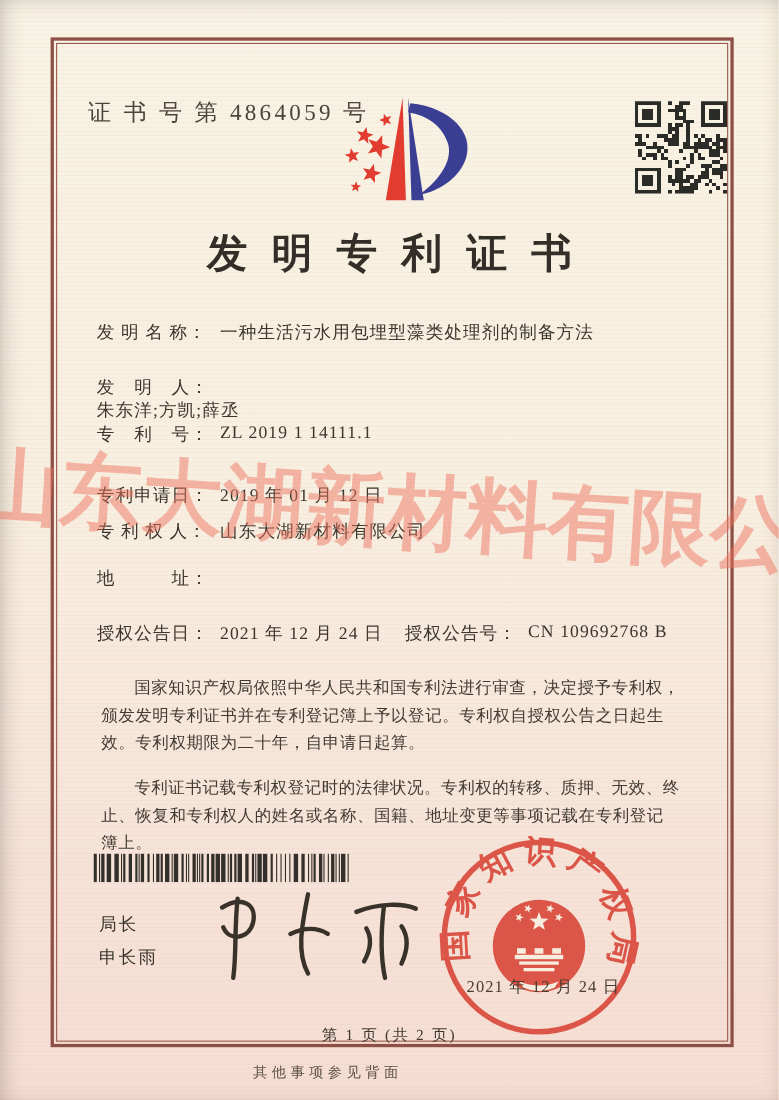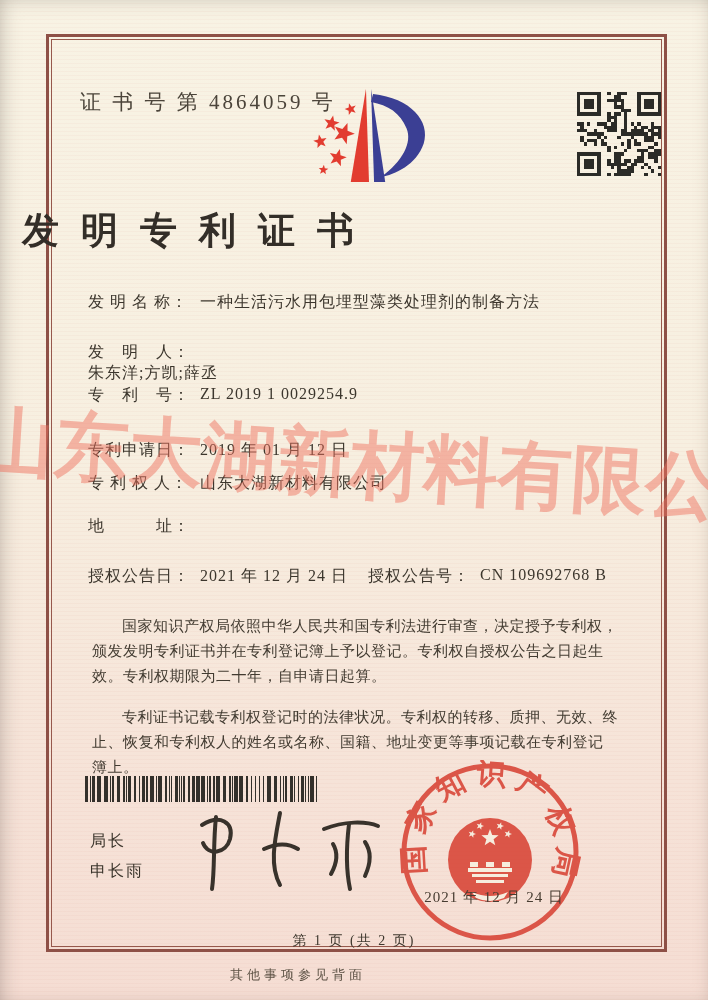--- a/index.html
+++ b/index.html
@@ -30,21 +30,21 @@
     border: 1px solid #96584c;
   }
   .cert-no {
     position: absolute; left: 80px; top: 88px;
     font-size: 21px; letter-spacing: 3px; color: #4b443a;
   }
   .logo { position: absolute; left: 293px; top: 80px; width: 152px; height: 118px; }
   .qr { position: absolute; left: 577px; top: 92px; width: 84px; height: 84px; }
   .title {
     position: absolute; left: 0; top: 206px; width: 708px;
-    text-align: left; font-size: 37px; font-weight: 600;
+    text-align: center; font-size: 37px; font-weight: 600;
     letter-spacing: 22px; text-indent: 22px; color: #332e28;
   }
   .fields { position: absolute; left: 88px; top: 292px; width: 540px; font-size: 16px; }
   .row { position: absolute; display: flex; width: 540px; }
   .row .lab { flex: none; width: 112px; letter-spacing: 1px; color: #3c362d; }
   .row .val { flex: 1; letter-spacing: 1px; color: #3c362d; }
   .r-name   { top: 0px; }
   .r-inv    { top: 50px; flex-direction: column; }
   .r-patno  { top: 93px; }
   .r-appdate{ top: 148px; }
@@ -315,21 +315,21 @@
     <div class="row r-name">
       <span class="lab">发 明 名 称：</span>
       <span class="val">一种生活污水用包埋型藻类处理剂的制备方法</span>
     </div>
     <div class="row r-inv">
       <span class="lab">发　明　人：</span>
       <span class="val">朱东洋;方凯;薛丞</span>
     </div>
     <div class="row r-patno">
       <span class="lab">专　利　号：</span>
-      <span class="val">ZL 2019 1 0029254.9</span>
+      <span class="val">ZL 2019 1 14111.1</span>
     </div>
     <div class="row r-appdate">
       <span class="lab">专利申请日：</span>
       <span class="val">2019 年 01 月 12 日</span>
     </div>
     <div class="row r-owner">
       <span class="lab">专 利 权 人：</span>
       <span class="val">山东大湖新材料有限公司</span>
     </div>
     <div class="row r-addr">

